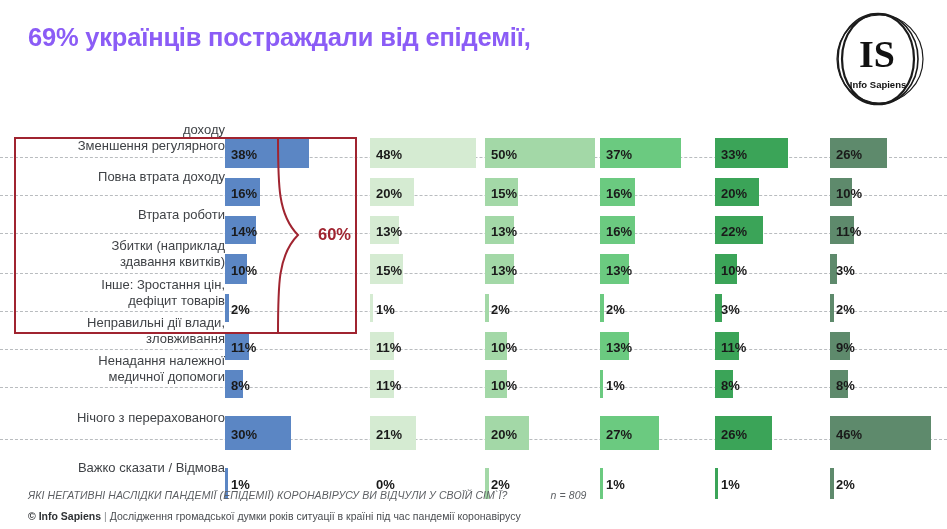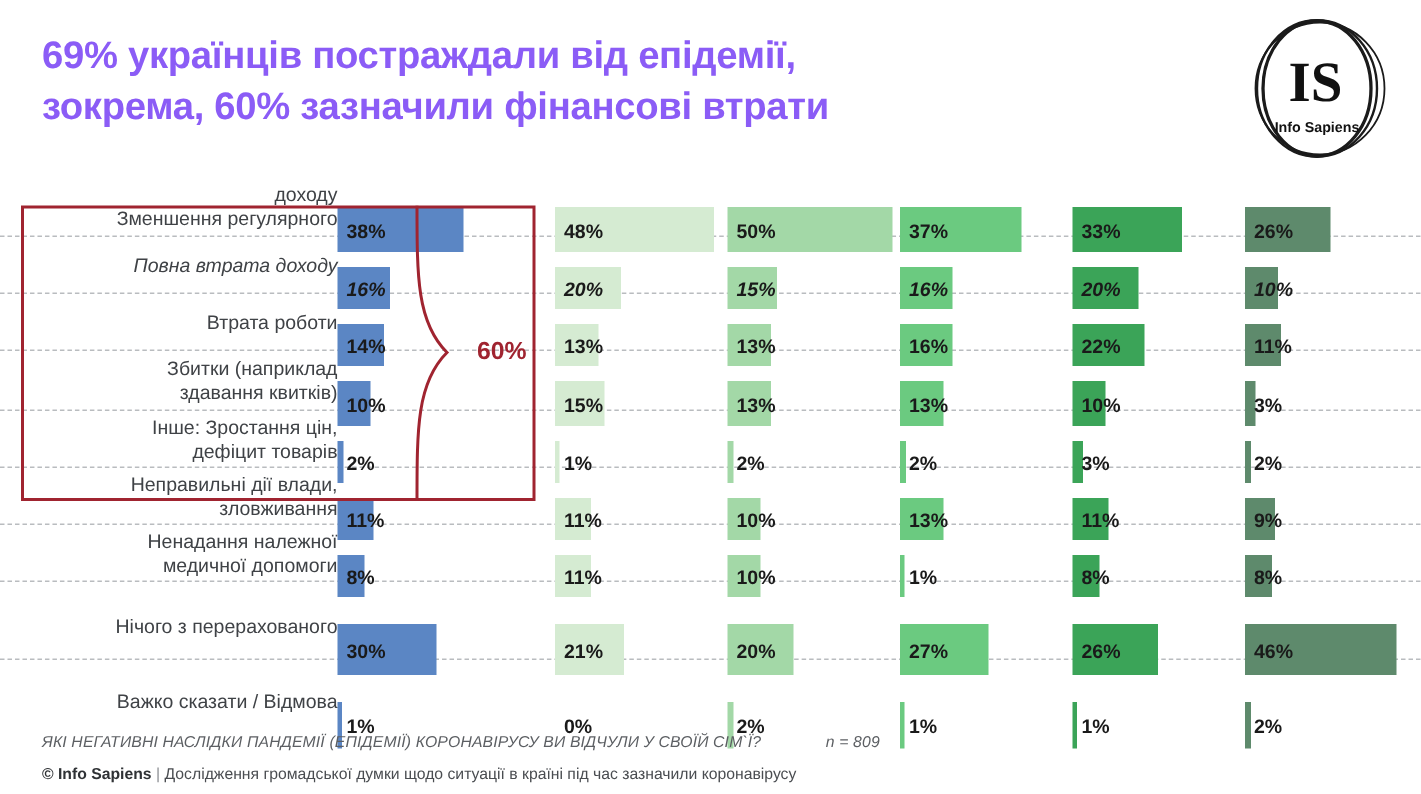--- a/index.html
+++ b/index.html
@@ -161,21 +161,20 @@
     color: #4a4d51;
   }
   #source .brand { font-weight: bold; color: #2f3235; }
   #source .sep { color: #8d9094; }
 </style>
 </head>
 <body>
 
 <div id="title-block">
   <div class="title-line">69% українців постраждали від епідемії,</div>
-  <div class="title-line">зокрема, 60% зазначили фінансові втрати</div>
 </div>
 
 <div id="logo">
   <svg width="94" height="94" viewBox="0 0 94 94">
     <ellipse cx="47" cy="47" rx="36" ry="45" fill="none" stroke="#1b1b1b" stroke-width="2.2"></ellipse>
     <ellipse cx="47" cy="47" rx="40" ry="45.5" fill="none" stroke="#1b1b1b" stroke-width="1.6"></ellipse>
     <ellipse cx="49" cy="47" rx="43" ry="44" fill="none" stroke="#1b1b1b" stroke-width="1.2"></ellipse>
     <text x="46" y="55" text-anchor="middle" font-family="'Liberation Serif', serif" font-size="38" font-weight="bold" fill="#111">IS</text>
     <text x="47" y="76" text-anchor="middle" font-family="'Liberation Sans', sans-serif" font-size="9.5" font-weight="bold" fill="#111">Info Sapiens</text>
   </svg>
@@ -206,21 +205,21 @@
         </div>
         <div class="cell" style="left: 715px; width: 110px;">
           <div class="bar" style="width: 72.6px; background: rgb(59, 164, 88);"></div>
           <span class="val">33%</span>
         </div>
         <div class="cell" style="left: 830px; width: 112px;">
           <div class="bar" style="width: 57.2px; background: rgb(94, 138, 108);"></div>
           <span class="val">26%</span>
         </div>
       </div>
-      <div class="row" style="height: 38px; font-style: italic;">
+      <div class="row" style="height: 38px;">
         <div class="rowlabel">
           <div>Повна втрата доходу</div>
         </div>
         <div class="cell" style="left: 225px; width: 130px;">
           <div class="bar" style="width: 35.2px; background: rgb(91, 134, 196);"></div>
           <span class="val">16%</span>
         </div>
         <div class="cell" style="left: 370px; width: 110px;">
           <div class="bar" style="width: 44px; background: rgb(213, 235, 210);"></div>
           <span class="val">20%</span>
@@ -458,14 +457,14 @@
 </svg>
 <div id="brace-label">60%</div>
 
 <div id="footnote">
   <span>ЯКІ НЕГАТИВНІ НАСЛІДКИ ПАНДЕМІЇ (ЕПІДЕМІЇ) КОРОНАВІРУСУ ВИ ВІДЧУЛИ У СВОЇЙ СІМ`Ї?</span>
   <span class="n">n = 809</span>
 </div>
 <div id="source">
   <span class="brand">© Info Sapiens</span>
   <span class="sep">|</span>
-  <span>Дослідження громадської думки щодо ситуації в країні під час зазначили коронавірусу</span>
+  <span>Дослідження громадської думки років ситуації в країні під час пандемії коронавірусу</span>
 </div>
 
 </body></html>

